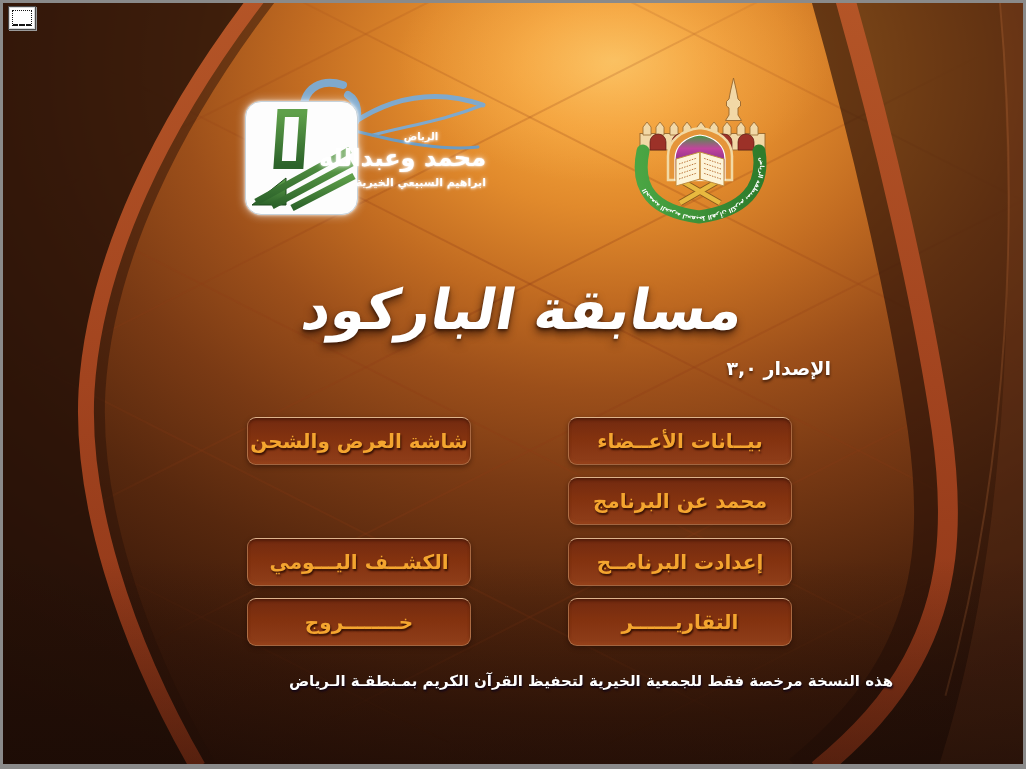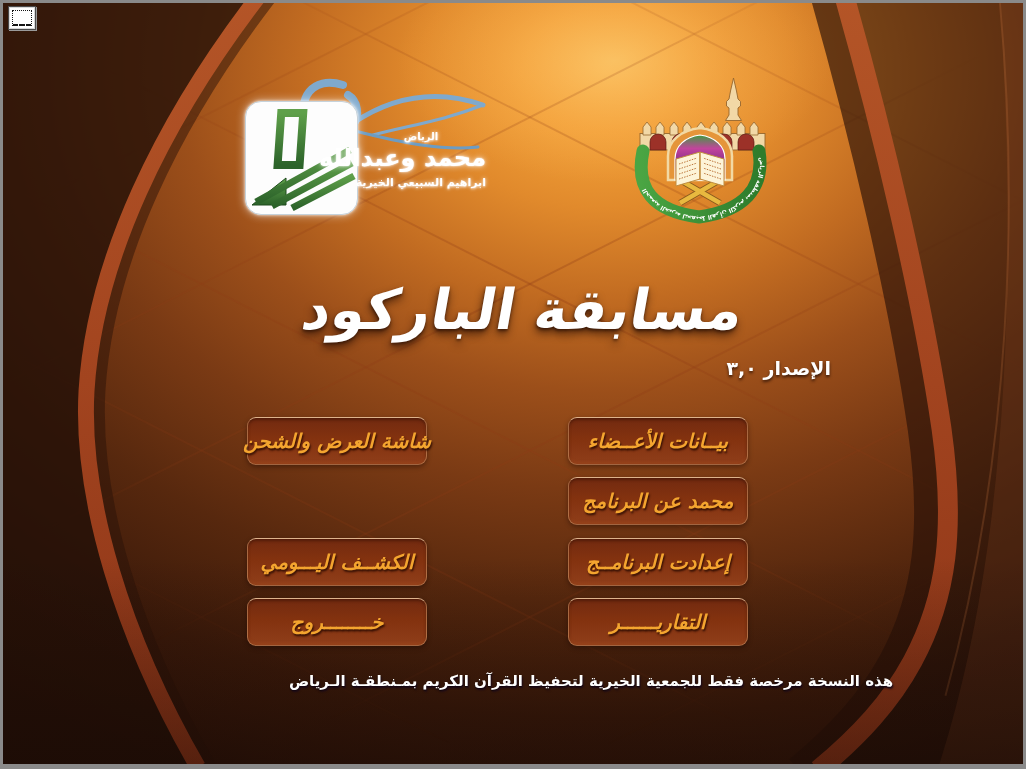--- a/index.html
+++ b/index.html
@@ -44,29 +44,28 @@
     text-shadow:0 5px 8px rgba(35,12,4,.65),0 2px 3px rgba(35,12,4,.6);
   }
   .version{
     position:absolute;right:192px;top:354px;direction:rtl;color:#fff;
     font-size:19px;font-weight:bold;
     text-shadow:0 2px 3px rgba(30,10,4,.8);
   }
 
   
   .menu-btn{
-    position:absolute;width:180px;height:48px;border-radius:9px;cursor:pointer;
+    position:absolute;width:224px;height:48px;border-radius:9px;cursor:pointer;
     background:linear-gradient(180deg,#722a10 0%,#83320f 45%,#8f3e1a 100%);
     border:1px solid rgba(240,200,150,.38);border-top-color:rgba(255,230,190,.7);
     box-shadow:inset 0 2px 3px rgba(55,16,3,.55), inset 0 -2px 3px rgba(170,80,30,.3), 0 2px 5px rgba(20,6,2,.4);
     color:#f4a52f;font-size:20px;font-weight:bold;direction:rtl;
     display:flex;align-items:center;justify-content:center;white-space:nowrap;
     text-shadow:1px 2px 2px rgba(45,12,2,.9);
     font-family:"DejaVu Sans", sans-serif;
-    font-style:italic;
   }
   .col-r{left:565px;} .col-l{left:244px;}
   .row-0{top:414px;} .row-1{top:474px;} .row-2{top:535px;} .row-3{top:595px;}
 
   
   .footer{
     position:absolute;left:188px;top:669px;width:800px;text-align:center;direction:rtl;
     color:#fff;font-size:15px;font-weight:bold;
     text-shadow:1px 2px 2px rgba(25,8,25,.95),0 1px 1px rgba(0,0,0,.8);
   }

